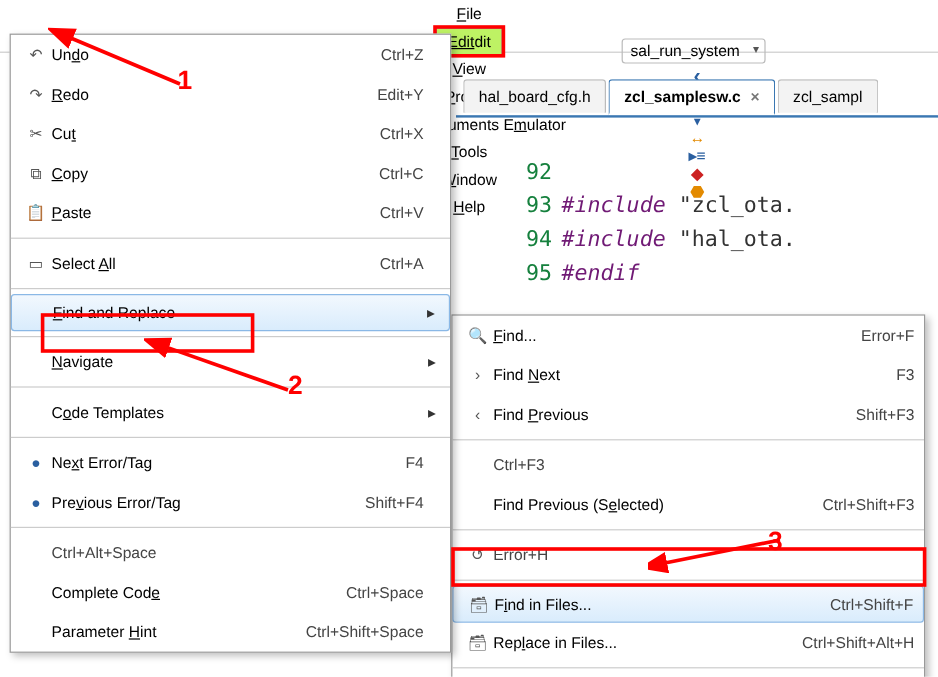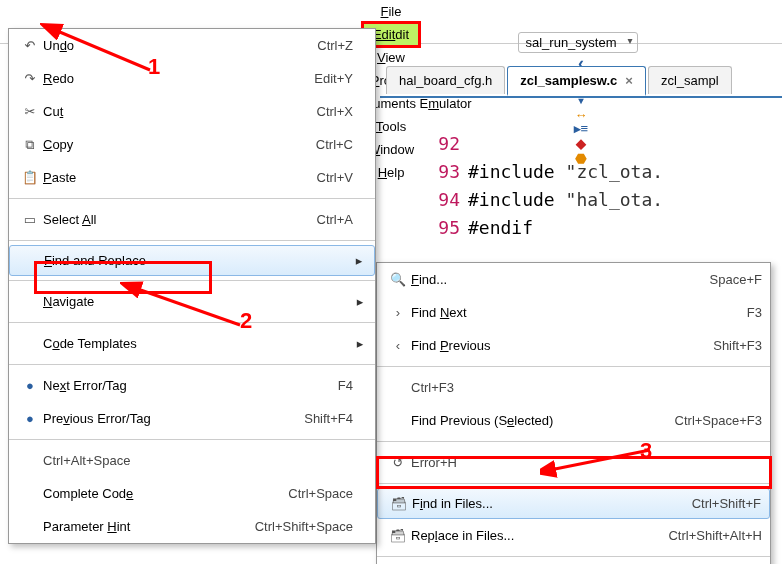--- a/index.html
+++ b/index.html
@@ -20,23 +20,23 @@
   .toolbar2 .dd::after { content:"▾"; position:absolute; right:4px; top:2px; font-size:10px; color:#555;}
   .toolbar2 .sep { width:1px; height:20px; background:#ccc; margin:0 4px;}
   .toolbar2 .ic { width:22px; height:22px; display:flex; align-items:center; justify-content:center; border-radius:3px; color:#2a5fa0; font-weight:bold;}
 
   .tabsrow { position:absolute; left:380px; top:64px; right:0; height:34px; display:flex; align-items:center; border-bottom:2px solid #3a77b2; padding-left:6px; overflow:hidden;}
   .tab { padding:6px 12px; border:1px solid #bbb; border-bottom:none; margin-right:2px; background:#f3f3f3; border-radius:3px 3px 0 0; position:relative;}
   .tab.active { background:#fff; border:1px solid #3a77b2; border-bottom:2px solid #fff; font-weight:bold; margin-bottom:-2px;}
   .tab .close { margin-left:8px; color:#777; }
 
   .code { position:absolute; left:380px; top:100px; right:0; bottom:0; font-family: Consolas, monospace; font-size:18px; padding:30px 0 0 0;}
-  .gutter { position:absolute; left:0; top:30px; width:80px; text-align:right; color:#be185d; line-height:28px; font-size:18px;}
+  .gutter { position:absolute; left:0; top:30px; width:80px; text-align:right; color:#15803d; line-height:28px; font-size:18px;}
   .codelines { position:absolute; left:88px; top:30px; line-height:28px; white-space: pre;}
-  .kw { color:#000000; }
+  .kw { color:#701a75;font-style:italic; }
   .str { color:#333; }
 
   
   .dropdown { position:absolute; left:8px; top:28px; width:368px; background:#fff; border:1px solid #999; box-shadow:3px 3px 6px rgba(0,0,0,0.25); z-index:10;}
   .row { display:flex; align-items:center; height:33px; padding:0 8px; position:relative;}
   .row .ic { width:26px; display:flex; justify-content:center; color:#555;}
   .row .lbl { flex:1;}
   .row .sc { color:#444;}
   .row .arr { width:14px; text-align:center; color:#333;}
   .row.hover { background: linear-gradient(#f2f8fe, #d9ecfc); border:1px solid #8ab8e6; height:31px; border-radius:3px;}
@@ -200,41 +200,41 @@
       <span class="lbl">Parameter <span class="u">H</span>int</span>
       <span class="sc">Ctrl+Shift+Space</span>
       <span class="arr"></span>
     </div>
 </div>
 
 <div class="dropdown2 dropdown" style="left:376px;">
   <div class="row">
       <span class="ic">🔍</span>
       <span class="lbl"><span class="u">F</span>ind...</span>
-      <span class="sc">Space+F</span>
+      <span class="sc">Error+F</span>
     </div>
   <div class="row">
       <span class="ic">›</span>
       <span class="lbl">Find <span class="u">N</span>ext</span>
       <span class="sc">F3</span>
     </div>
   <div class="row">
       <span class="ic">‹</span>
       <span class="lbl">Find <span class="u">P</span>revious</span>
       <span class="sc">Shift+F3</span>
     </div>
   <div class="row sep"></div>
   <div class="row">
       <span class="ic"></span>
       <span class="sc">Ctrl+F3</span>
     </div>
   <div class="row">
       <span class="ic"></span>
       <span class="lbl">Find Previous (S<span class="u">e</span>lected)</span>
-      <span class="sc">Ctrl+Space+F3</span>
+      <span class="sc">Ctrl+Shift+F3</span>
     </div>
   <div class="row sep"></div>
   <div class="row">
       <span class="ic">↺</span>
       <span class="sc">Error+H</span>
     </div>
   <div class="row sep"></div>
   <div class="row hover">
       <span class="ic">🗃</span>
       <span class="lbl">F<span class="u">i</span>nd in Files...</span>

